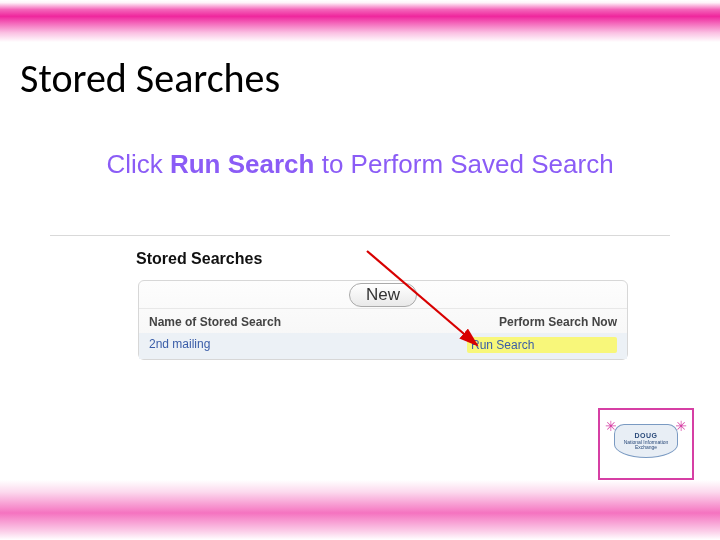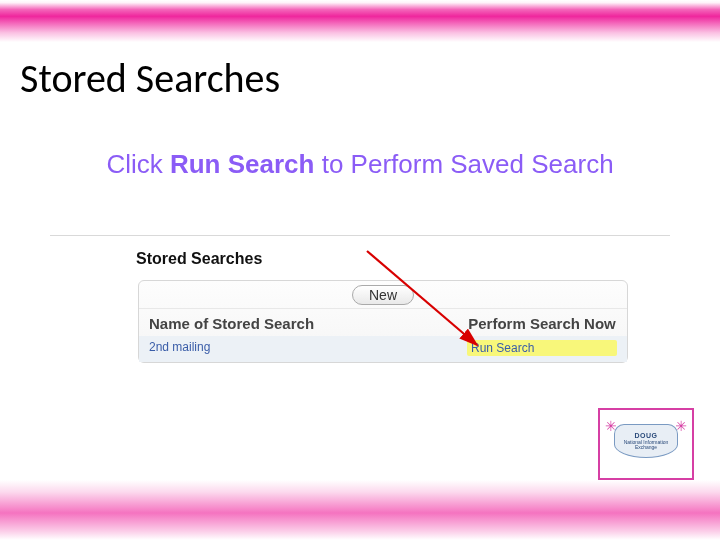--- a/index.html
+++ b/index.html
@@ -67,36 +67,36 @@
     border-radius:6px;
     background: linear-gradient(#fdfdfd,#f5f5f5);
     padding:0;
   }
   .panel-toolbar {
     height:28px;
     display:flex; align-items:center; justify-content:center;
     border-bottom:1px solid #e8e8e8;
   }
   .new-btn {
-    font-size:14px; color:#333;
+    font-size:17px; color:#333;
     padding:1px 16px;
     border:1px solid #aaa;
     border-radius:12px;
     background: linear-gradient(#ffffff,#e9e9e9);
     cursor:pointer;
     font-family: Arial, sans-serif;
   }
   .panel-head {
     display:flex;
-    font-size:15px; font-weight:bold; color:#444;
+    font-size:12px; font-weight:bold; color:#444;
     padding:6px 10px 4px 10px;
     font-family: Arial, sans-serif;
   }
   .col-name { flex:1; }
-  .col-action { width:150px; text-align:center; }
+  .col-action { width:150px; text-align:right; }
   .panel-row {
     display:flex;
     font-size:12px;
     padding:4px 10px 6px 10px;
     background:#ecf1f6;
     font-family: Arial, sans-serif;
   }
   .row-name { flex:1; color:#3a5da8; }
   .row-action {
     width:150px; text-align:left;

